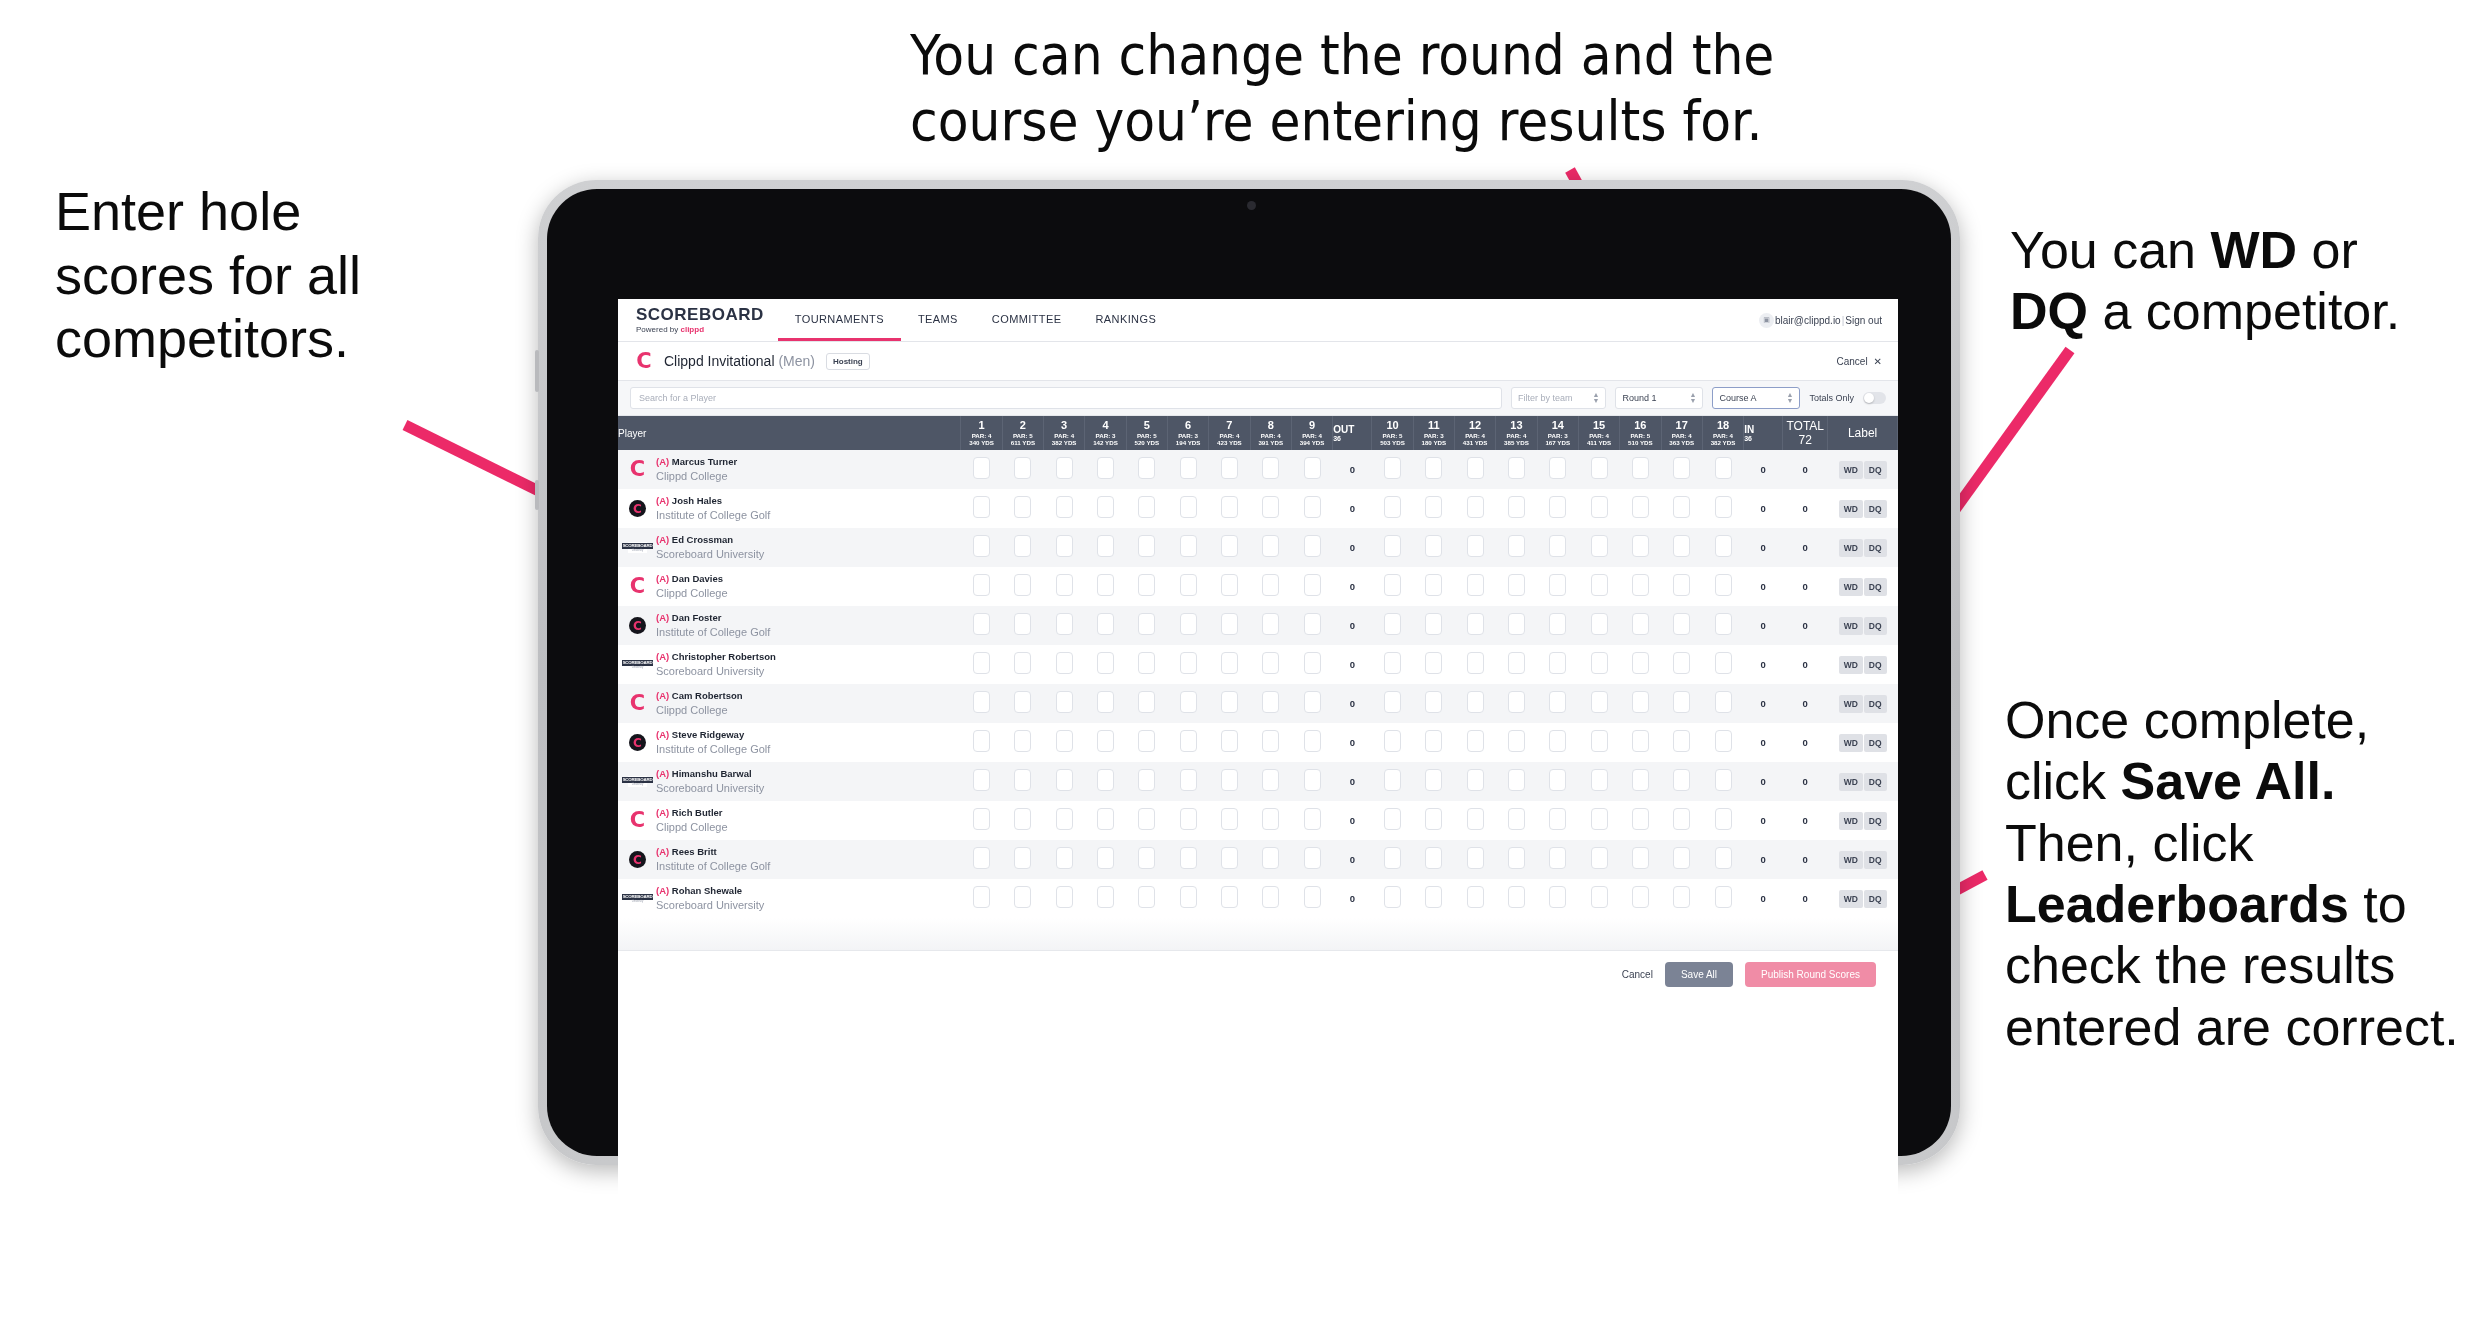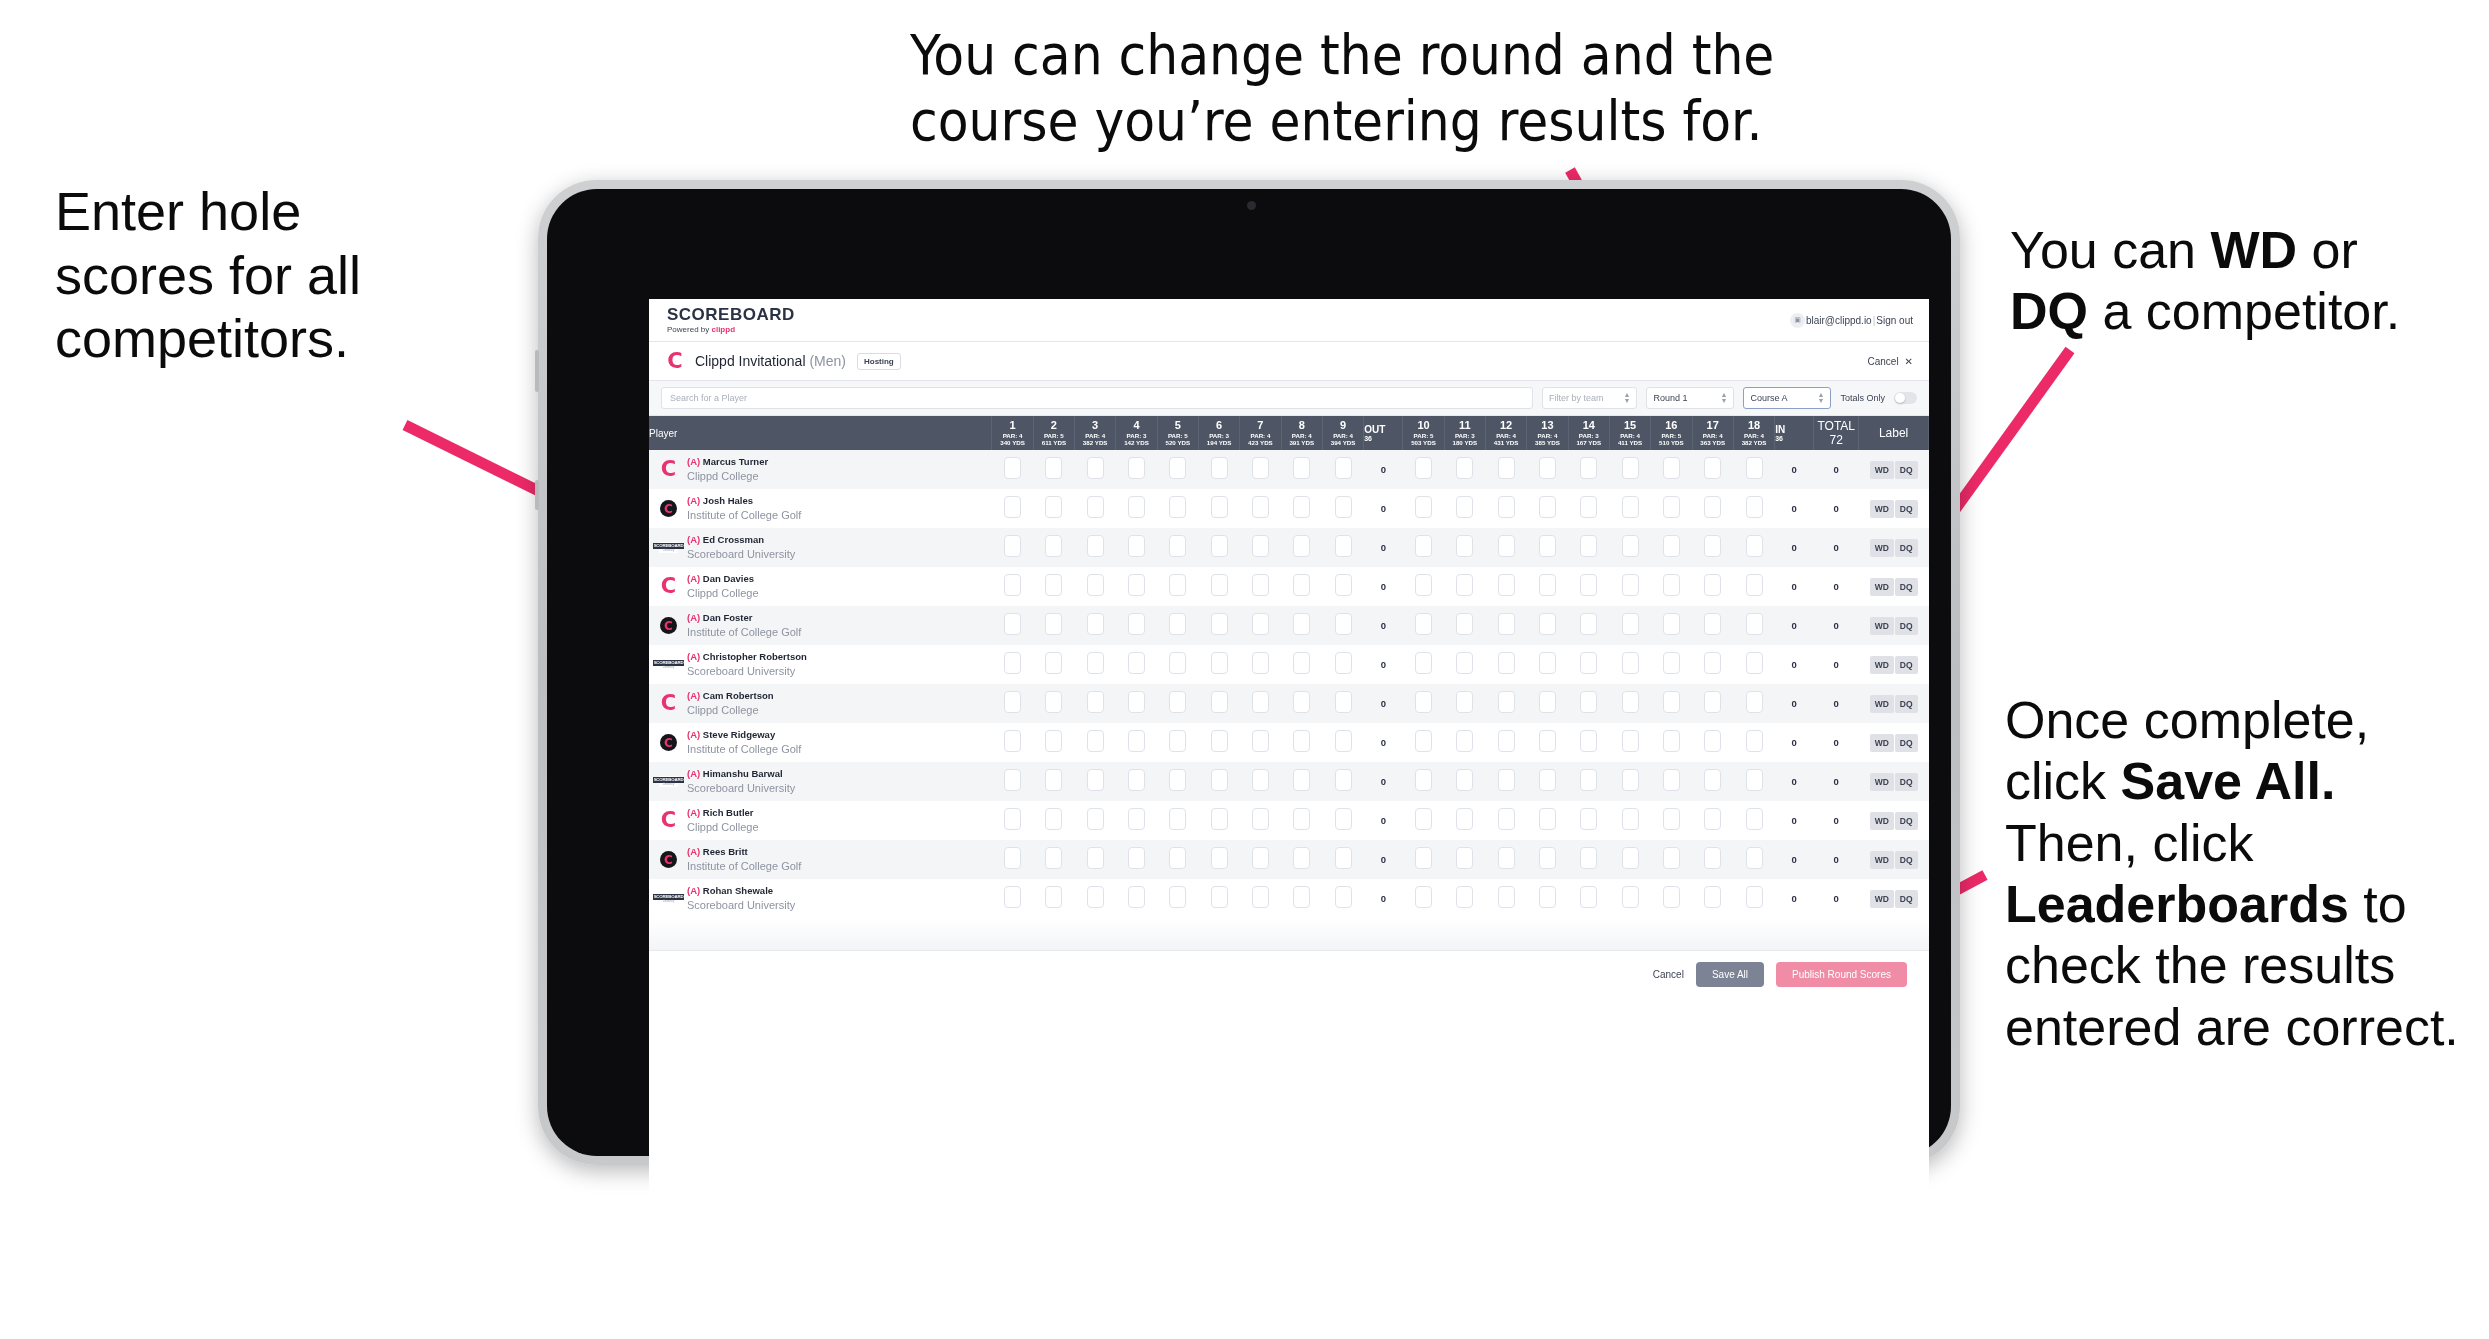--- a/index.html
+++ b/index.html
@@ -35,21 +35,21 @@
     position:absolute;left:9px;top:9px;right:9px;bottom:9px;
     background:#0c0c0e;border-radius:50px;
   }
   .cam{position:absolute;width:9px;height:9px;border-radius:50%;background:#2a2a30;}
   .btn-side{position:absolute;background:#b9babd;border-radius:3px;}
 
   
   #screen{
     position:absolute;left:71px;top:110px;width:1280px;height:924px;
     background:#ffffff;overflow:hidden;
-    font-size:12px;color:#2b3244;margin-left:31px;
+    font-size:12px;color:#2b3244;
   }
 
   
   .topnav{height:42px;background:#fff;border-bottom:1px solid #e3e5ea;display:flex;align-items:stretch;}
   .brand{display:flex;flex-direction:column;justify-content:center;padding:0 14px 0 18px;}
   .brand .b1{font-size:17px;font-weight:bold;letter-spacing:.5px;color:#2b3244;line-height:1;
              font-family:"Liberation Sans Narrow","Liberation Sans",sans-serif;font-stretch:condensed;}
   .brand .b2{font-size:8px;color:#3c4353;margin-top:2px;}
   .brand .b2 span{color:#e8336e;font-weight:bold;}
   .topnav-items{display:flex;align-items:stretch;}
@@ -203,20 +203,26 @@
   <div class="btn-side" style="left:-3px;top:300px;width:4px;height:30px;"></div>
   <div id="tablet-inner">
     <div class="cam" style="left:700px;top:12px;"></div>
 
     <div id="screen">
 
       <div class="topnav">
         <div class="brand">
           <div class="b1">SCOREBOARD</div>
           <div class="b2"><span style="color:#3c4353;font-weight:normal">Powered by </span><span>clippd</span></div>
+        </div>
+        <div class="topnav-items">
+          <div class="tn active">TOURNAMENTS</div>
+          <div class="tn">TEAMS</div>
+          <div class="tn">COMMITTEE</div>
+          <div class="tn">RANKINGS</div>
         </div>
         <div class="topnav-right">
           <div class="av">▣</div>
           <span>blair@clippd.io</span>
           <span class="sep">|</span>
           <span>Sign out</span>
         </div>
       </div>
 
       <div class="titlebar">

